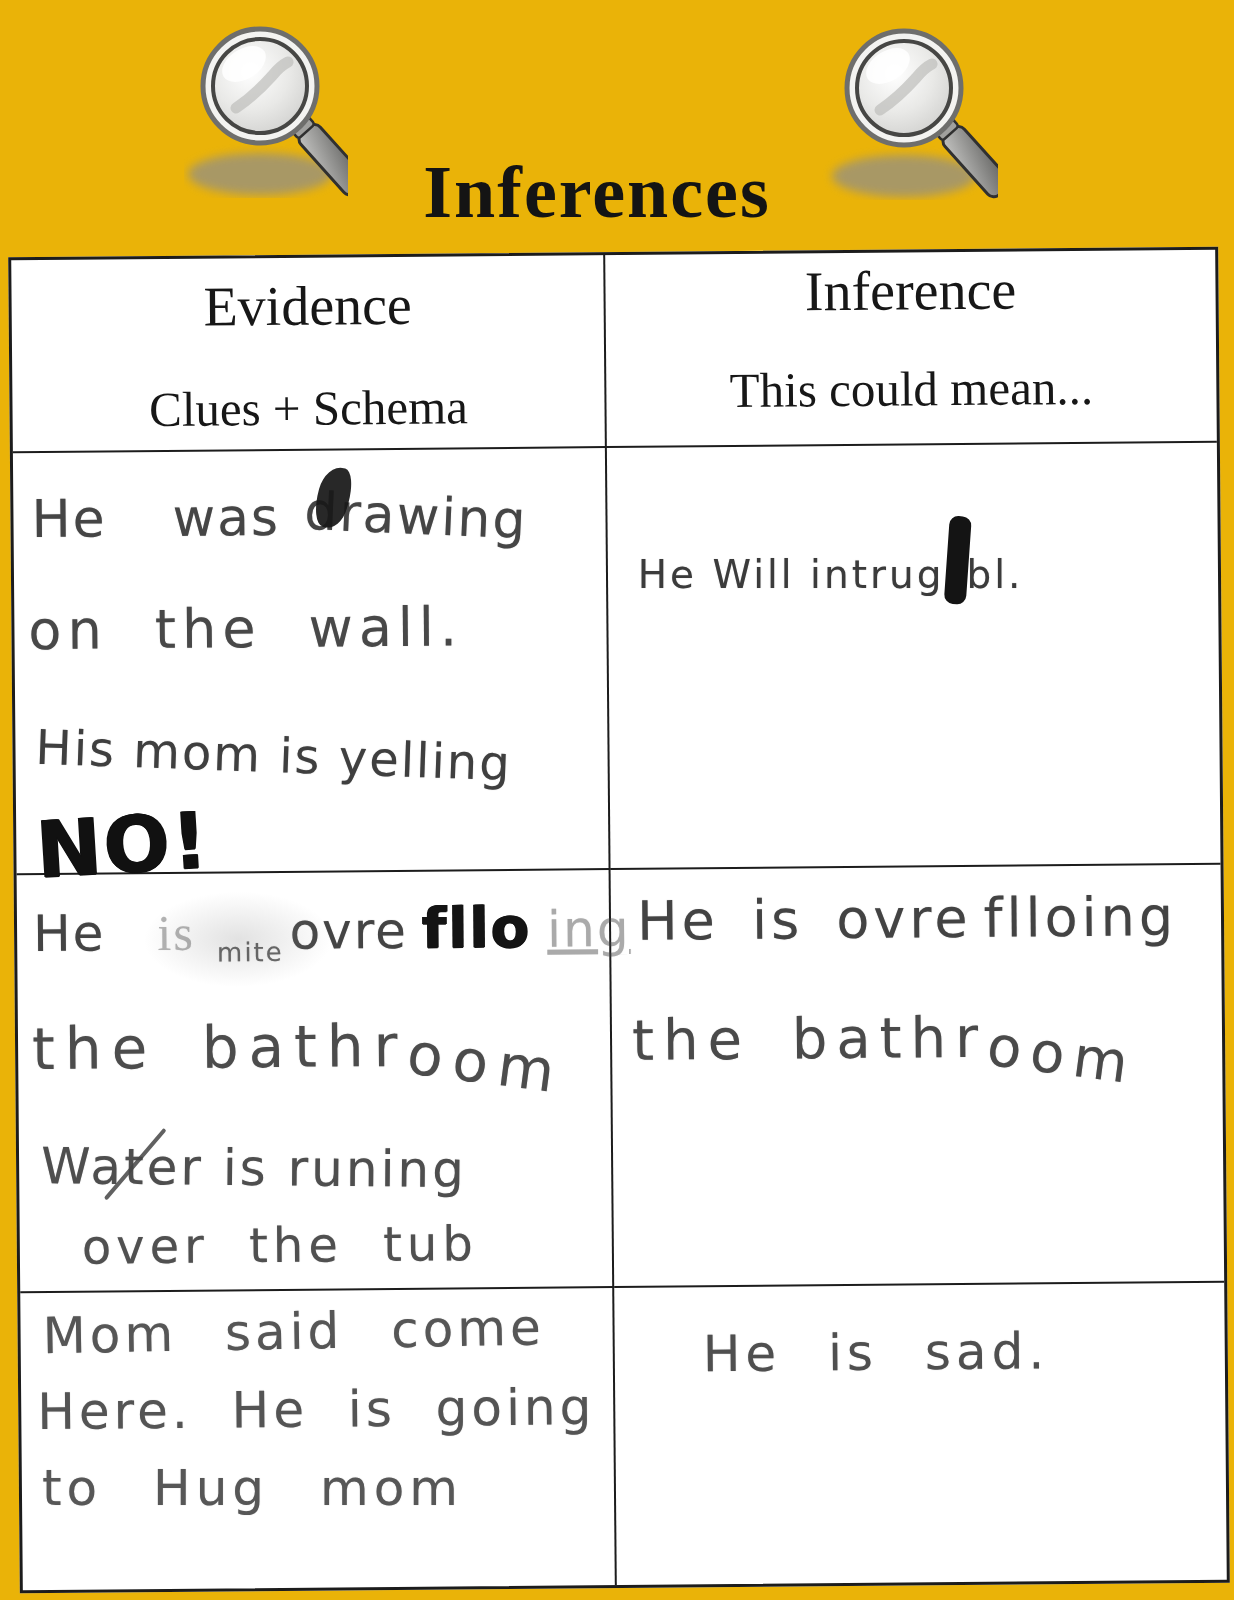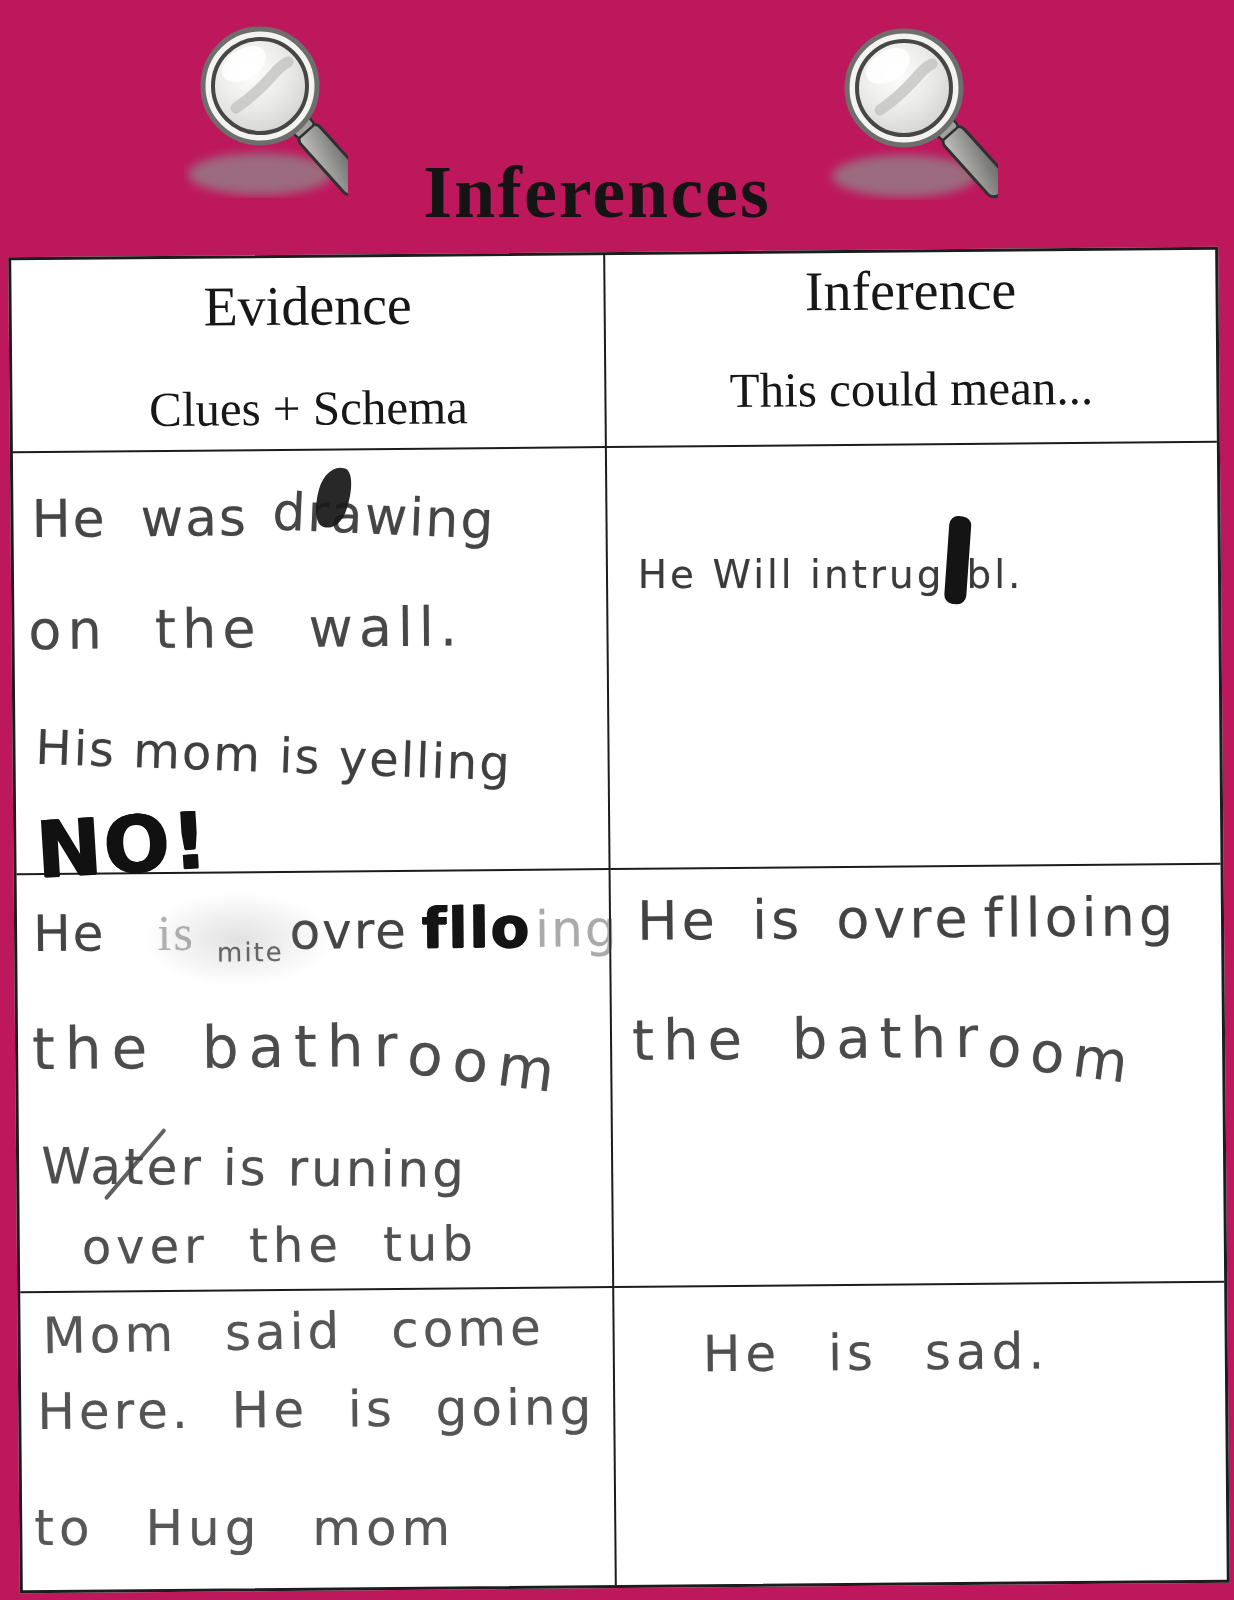--- a/index.html
+++ b/index.html
@@ -1,17 +1,17 @@
 <!DOCTYPE html>
 <html><head>
 <meta charset="utf-8">
 <style>
   html,body{margin:0;padding:0;background:#ffffff;}
   .page{
-    position:relative;width:1234px;height:1600px;background:#be185d;
+    position:relative;width:1234px;height:1600px;background:#eab308;
     overflow:hidden;font-family:"DejaVu Sans",sans-serif;
   }
   
   .title{
     position:absolute;left:-20px;top:100px;width:1234px;text-align:center;
     font-family:"Liberation Serif",serif;font-size:74px;color:#141414;
     letter-spacing:2px;
   }
   .magnifier{position:absolute;}
   .mag-left{left:184px;top:4px;width:164px;height:194px;}
@@ -39,21 +39,21 @@
   .inf-title{top:6px;}
   .inf-sub{top:108px;}
   
   .hw{
     position:absolute;white-space:nowrap;color:#4a4a4a;
     text-shadow:0 0 1px rgba(90,90,90,.45);
   }
   .w{display:inline;}
   
   .r0e-l1{top:36px;left:18px;font-size:52px;letter-spacing:2px;color:#454545;}
-  .w-was{margin-left:34px;}
+  .w-was{margin-left:66px;}
   .w-drawing{display:inline-block;margin-left:24px;transform:rotate(3deg);}
   .blob-d{
     position:absolute;left:286px;top:-20px;width:32px;height:62px;
     background:#181818;border-radius:60% 40% 55% 45% / 45% 55% 40% 60%;
     transform:rotate(16deg);opacity:.93;
   }
   .r0e-l2{top:146px;left:14px;font-size:54px;word-spacing:24px;letter-spacing:6px;color:#484848;}
   .r0e-l3{top:276px;left:20px;font-size:48px;letter-spacing:2px;transform:rotate(2.5deg);color:#3f3f3f;}
   .r0e-l4{top:348px;left:20px;font-size:78px;font-weight:bold;color:#111111;transform:rotate(-3deg);letter-spacing:2px;}
   .thick{text-shadow:0.8px 0 currentColor,-0.8px 0 currentColor,0 0.8px currentColor;}
@@ -67,37 +67,37 @@
   
   .r1e-l1{top:24px;left:16px;font-size:50px;letter-spacing:2px;color:#444444;}
   .smudge{
     position:absolute;left:110px;top:-6px;width:190px;height:96px;
     background:radial-gradient(ellipse at center,rgba(150,150,150,.28) 0%,rgba(150,150,150,0) 70%);
   }
   .w-is-faint{margin-left:52px;opacity:.4;font-family:Liberation Serif, serif;}
   .w-mite{display:inline-block;margin-left:22px;font-size:26px;opacity:.8;transform:translateY(12px);}
   .w-ovre{margin-left:6px;}
   .w-fllo{font-weight:bold;color:#141414;font-size:56px;margin-left:14px;margin-top:20px;}
-  .w-ing-faint{opacity:.45;margin-left:4px;}
+  .w-ing-faint{opacity:.45;margin-left:16px;text-decoration:underline;}
   .r1e-l2{top:140px;left:14px;font-size:58px;letter-spacing:10px;word-spacing:16px;color:#4c4c4c;}
   .tail-oom{display:inline-block;transform:translateY(18px) rotate(8deg);}
   .r1e-l3{top:266px;left:22px;font-size:50px;letter-spacing:3px;transform:rotate(1deg);color:#4e4e4e;}
   .slash{
     position:absolute;left:48px;top:24px;width:92px;height:4px;background:#454545;
     border-radius:2px;transform:rotate(-50deg);opacity:.85;
   }
   .r1e-l4{top:344px;left:62px;font-size:48px;letter-spacing:5px;word-spacing:20px;color:#505050;}
   
   .r1i-l1{top:20px;left:26px;font-size:54px;letter-spacing:4px;word-spacing:12px;color:#434343;}
   .w-flloing{margin-left:12px;}
   .r1i-l2{top:138px;left:20px;font-size:56px;letter-spacing:9px;word-spacing:14px;color:#4a4a4a;}
   
   .r2e-l1{top:12px;left:22px;font-size:50px;letter-spacing:4px;word-spacing:28px;transform:rotate(-0.5deg);color:#565656;}
   .r2e-l2{top:90px;left:16px;font-size:50px;letter-spacing:4px;word-spacing:20px;color:#545454;}
-  .r2e-l3{top:168px;left:12px;font-size:50px;letter-spacing:5px;word-spacing:30px;transform:rotate(0.5deg);color:#575757;margin-top:40px;}
+  .r2e-l3{top:168px;left:20px;font-size:50px;letter-spacing:5px;word-spacing:30px;transform:rotate(0.5deg);color:#575757;}
   
   .r2i-l1{top:38px;left:88px;font-size:50px;letter-spacing:5px;word-spacing:26px;color:#4f4f4f;}
 </style>
 </head>
 <body>
 
 <div class="page">
 
   <div class="magnifier mag-left">
     <svg width="164" height="194" viewBox="0 0 164 194">

